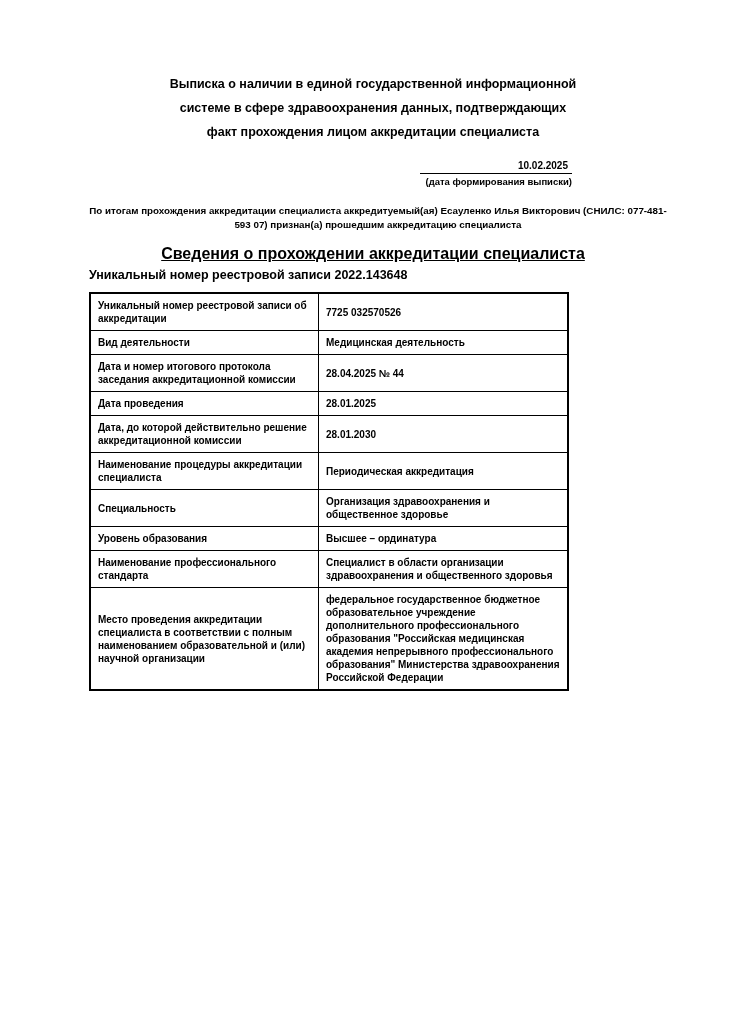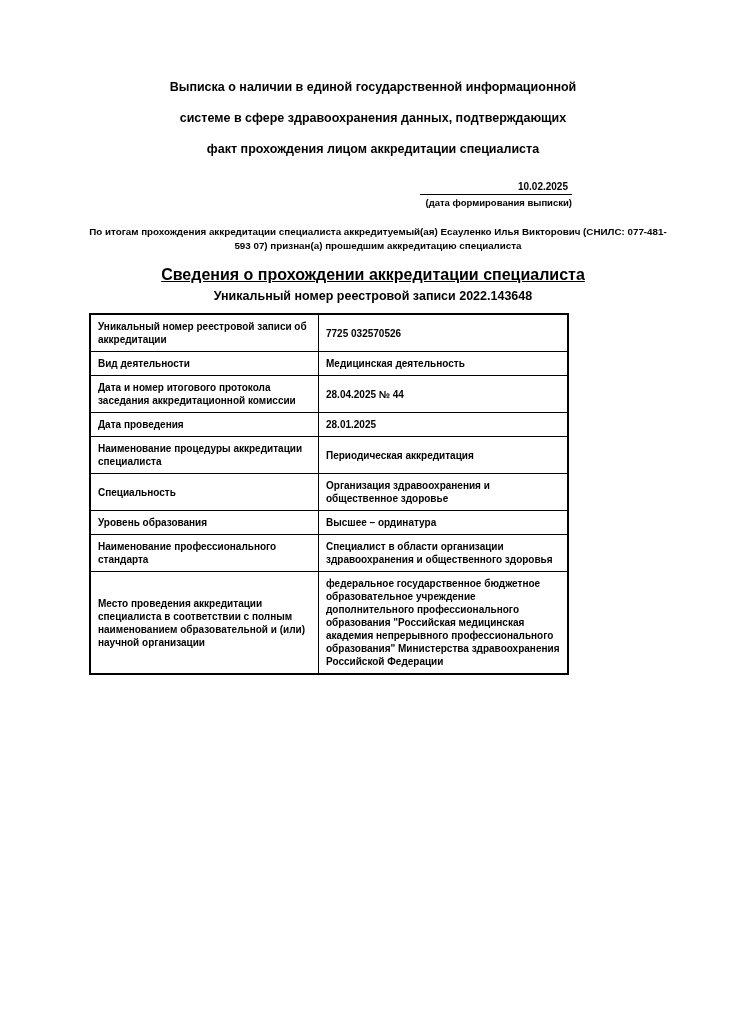--- a/index.html
+++ b/index.html
@@ -17,21 +17,21 @@
     font-family: "Liberation Sans", sans-serif;
     font-weight: bold;
     box-sizing: border-box;
     padding: 72px 89px 0 89px;
     overflow: hidden;
   }
   .doc-title {
     margin: 0 auto;
     width: 420px;
     font-size: 12.5px;
-    line-height: 31px;
+    line-height: 24px;
     text-align: center;
     font-weight: bold;
   }
   .date-block {
     width: 152px;
     margin-left: 331px;
     margin-top: 15px;
     text-align: right;
   }
   .date-value {
@@ -57,21 +57,20 @@
     margin-top: 15px;
     font-size: 16px;
     line-height: 13px;
     text-align: center;
     text-decoration: underline;
   }
   .registry-heading {
     margin-top: 7px;
     font-size: 12.5px;
     line-height: 17px;
-    text-align: center;
   }
   table.acc-table {
     margin-top: 8px;
     width: 480px;
     border-collapse: collapse;
     border: 2px solid #000000;
     table-layout: fixed;
   }
   table.acc-table td {
     border: 1px solid #000000;
@@ -114,20 +113,24 @@
         </tr>
         <tr>
           <td class="label-cell">Дата и номер итогового протокола заседания аккредитационной комиссии</td>
           <td class="value-cell">28.04.2025 № 44</td>
         </tr>
         <tr>
           <td class="label-cell">Дата проведения</td>
           <td class="value-cell">28.01.2025</td>
         </tr>
         <tr>
+          <td class="label-cell">Дата, до которой действительно решение аккредитационной комиссии</td>
+          <td class="value-cell">28.01.2030</td>
+        </tr>
+        <tr>
           <td class="label-cell">Наименование процедуры аккредитации специалиста</td>
           <td class="value-cell">Периодическая аккредитация</td>
         </tr>
         <tr>
           <td class="label-cell">Специальность</td>
           <td class="value-cell">Организация здравоохранения и общественное здоровье</td>
         </tr>
         <tr>
           <td class="label-cell">Уровень образования</td>
           <td class="value-cell">Высшее – ординатура</td>

